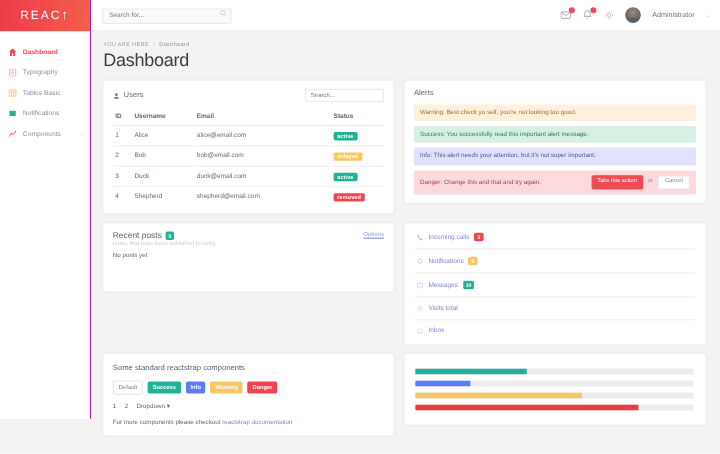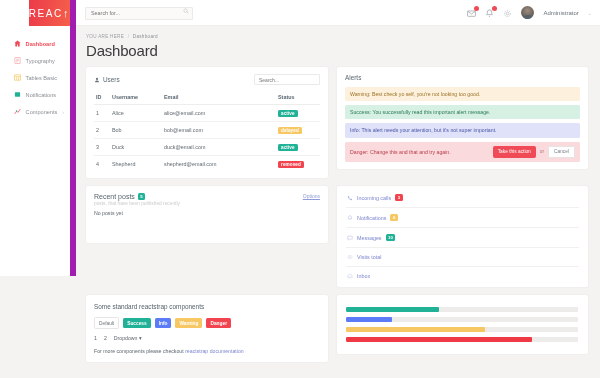--- a/index.html
+++ b/index.html
@@ -7,24 +7,23 @@
   body {
     font-family: "Liberation Sans", sans-serif;
     background: #ffffff;
     font-size: 11px;
     color: #3e515b;
   }
   .app { display: flex; width: 600px; height: 378px; background: #f5f3f1; }
 
   
   .sidebar {
-    width: 76px; min-width: 76px; height: 276px;
+    width: 76px; min-width: 76px; height: 349px;
     background: #ffffff; display: flex; flex-direction: column;
-    border-right: 6px solid #a21caf;
-    align-items: flex-end;
+    border-right: 1px solid #a21caf;
   }
   .brand {
     height: 26px; background: linear-gradient(100deg,#ec3a4a 0%,#f4604a 100%);
     display: flex; align-items: center; justify-content: center;
   }
   .brand-text {
     color: #fff; font-size: 10px; letter-spacing: 1.6px;
     font-weight: 400; display: flex; align-items: center;
   }
   .brand-arrow { display: inline-block; margin-left: 0px; font-size: 11px; line-height: 1; }

